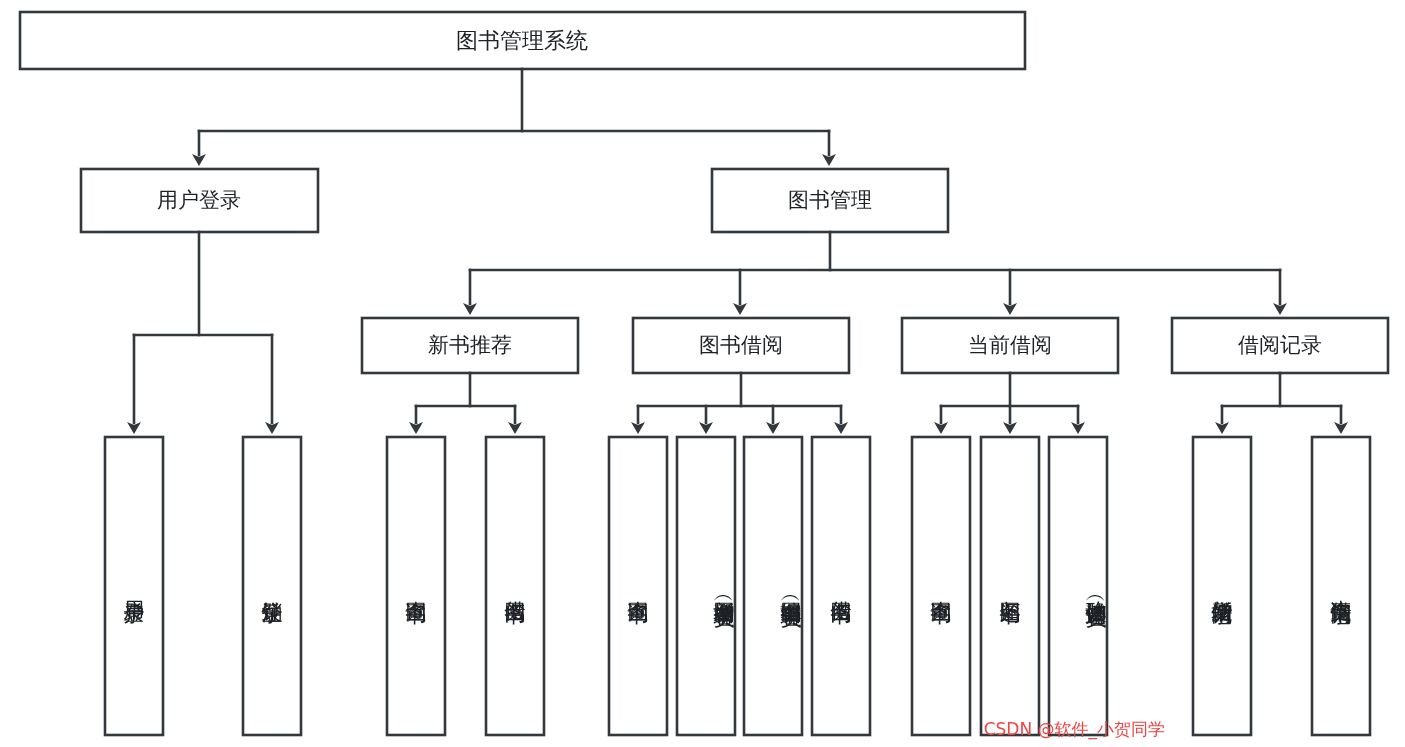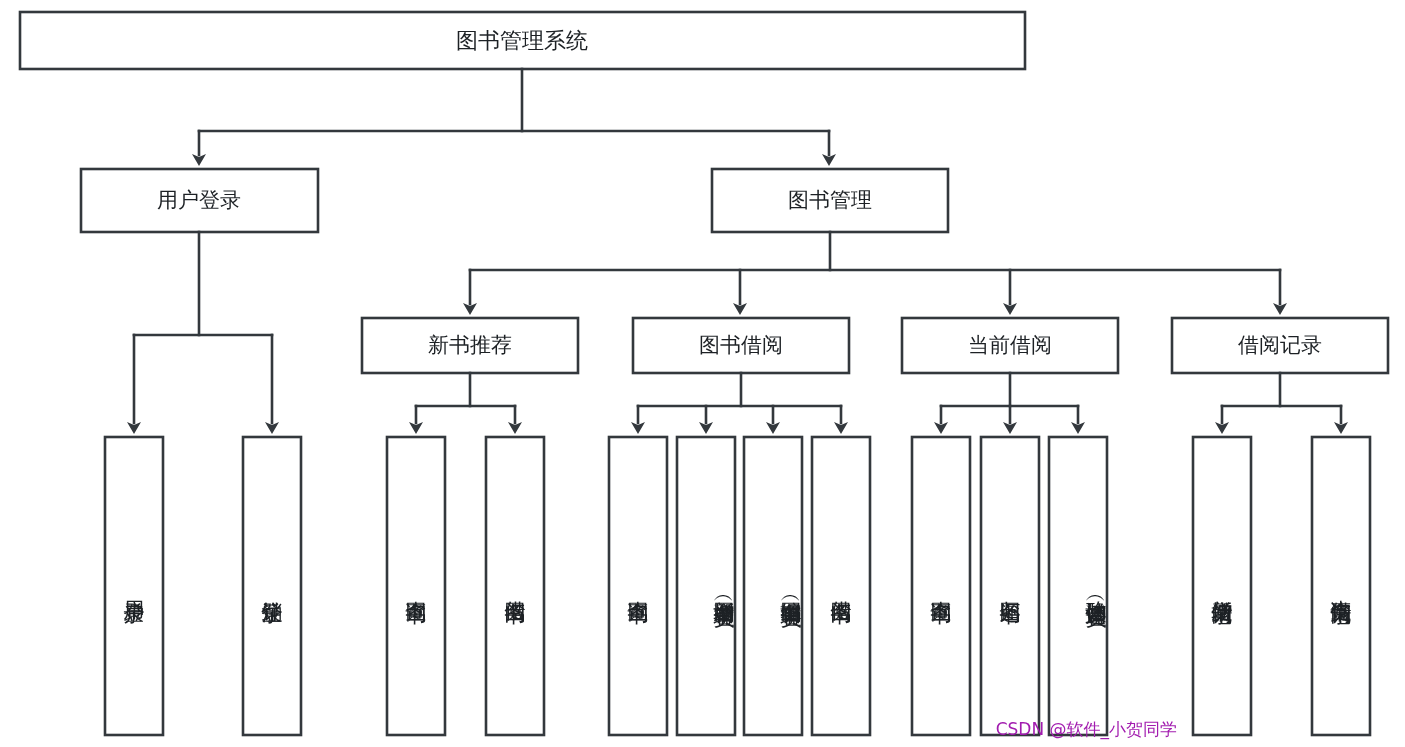--- a/index.html
+++ b/index.html
@@ -66,25 +66,25 @@
     font-size: 21px;
     line-height: 1.05;
     color: #1d2125;
     letter-spacing: 1px;
     white-space: nowrap;
     text-align: center;
     pointer-events: none;
   }
   .watermark {
     position: absolute;
-    right: 8px;
+    right: 20px;
     bottom: 6px;
     font-family: "DejaVu Sans", "Liberation Sans", sans-serif;
     font-size: 17px;
-    color: #a21caf;
+    color: #ef4444;
     white-space: nowrap;
     user-select: none;
   }
 </style>
 </head>
 <body>
 
 <div id="diagram-root">
 
   <svg id="flow" viewBox="0 0 1405 747">

